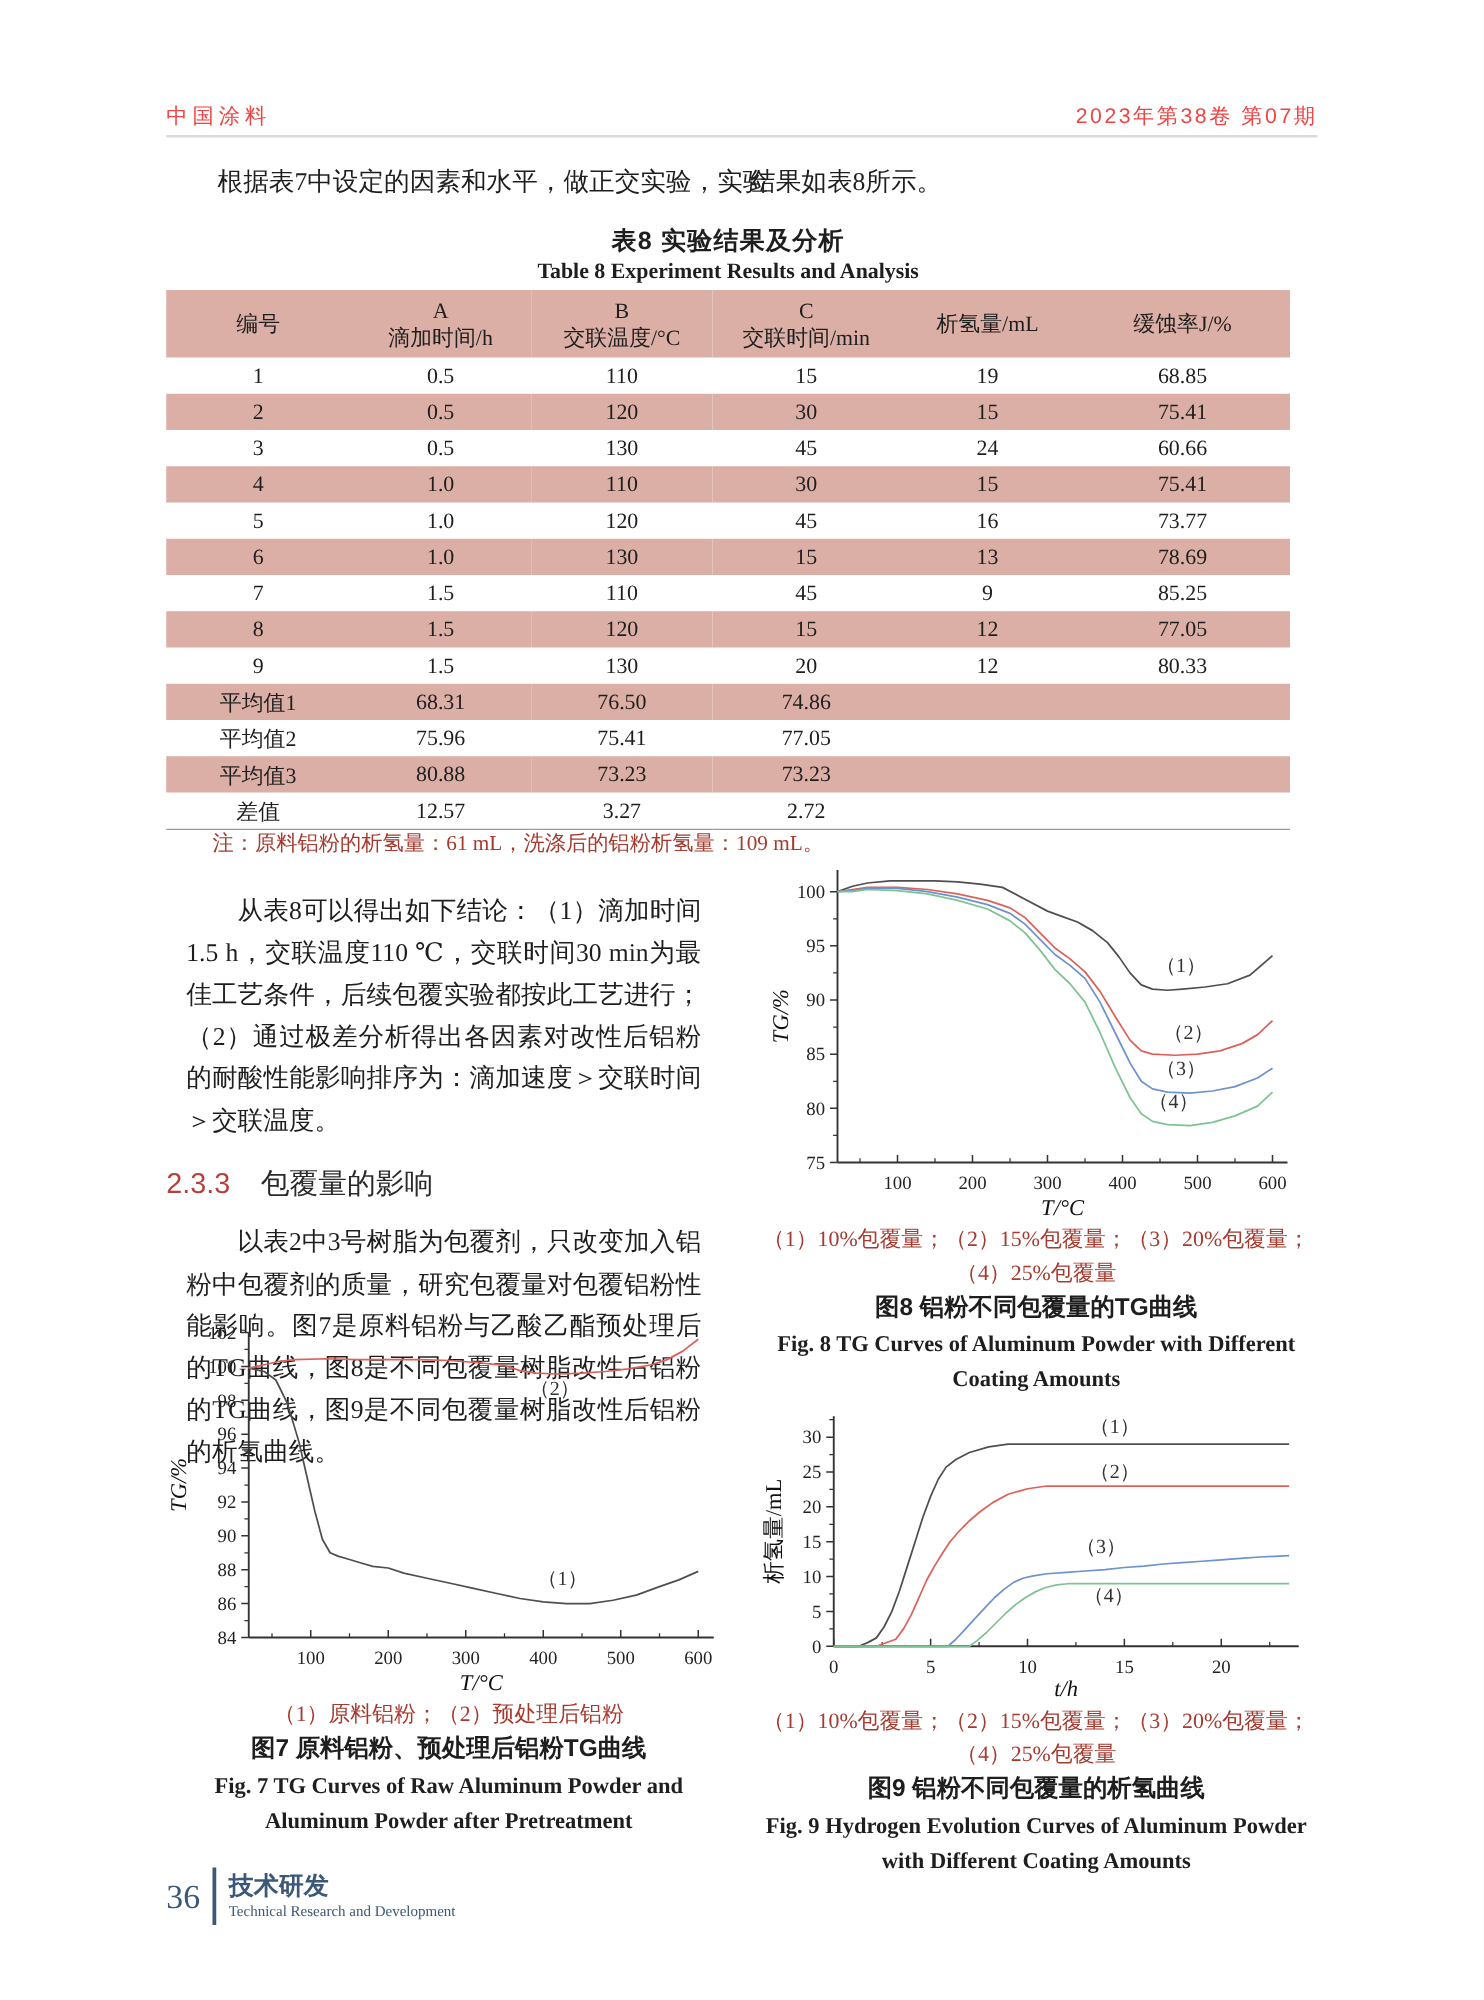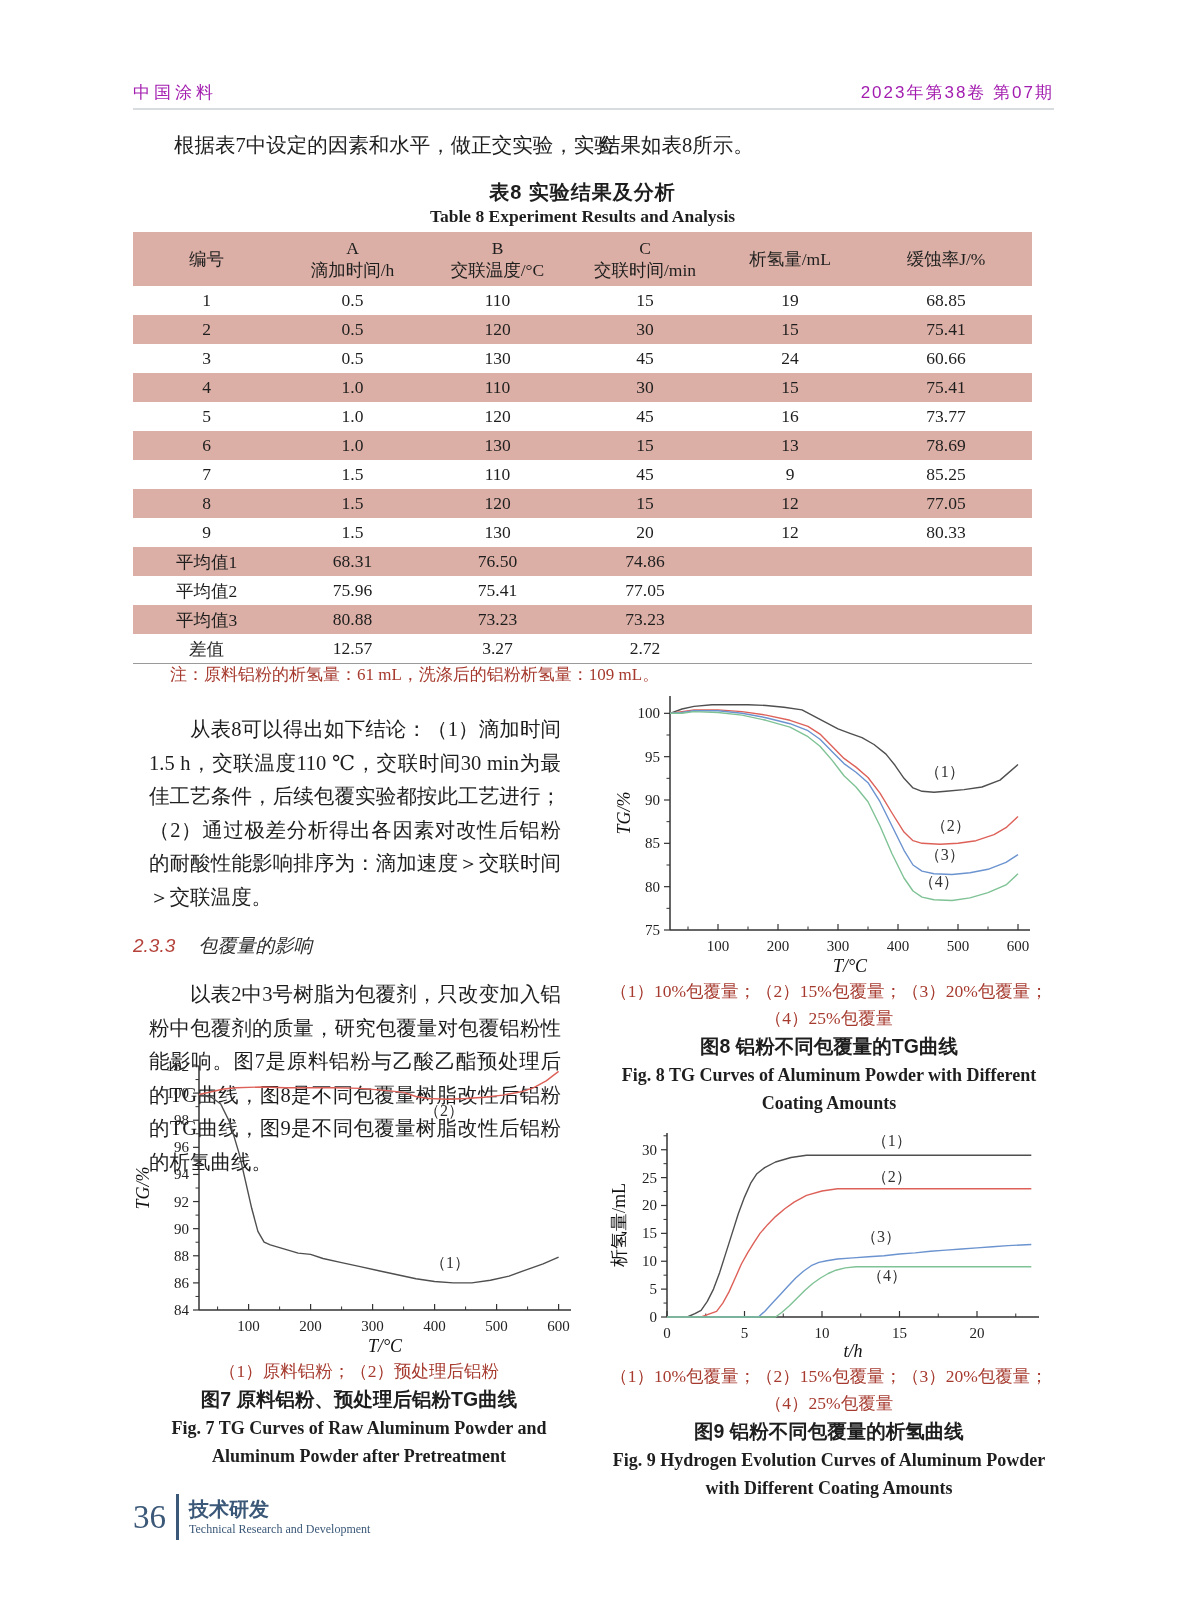--- a/index.html
+++ b/index.html
@@ -2,21 +2,21 @@
 <html><head>
 <meta charset="utf-8">
 <style>
   html,body{margin:0;padding:0;background:#f2f2f2;}
   #page{position:relative;width:1187px;height:1600px;background:#ffffff;margin:0 auto;
         font-family:"Liberation Serif","DejaVu Serif",serif;color:#1e1e1e;overflow:hidden;}
 
   
   #hdr{position:absolute;left:133px;top:70px;width:921px;border-bottom:2px solid #d9dcde;
        height:34px;display:flex;justify-content:space-between;align-items:flex-end;padding-bottom:4px;}
-  .hdr-txt{color:#a21caf;font-size:17px;letter-spacing:4px;font-family:"Liberation Sans",sans-serif;}
+  .hdr-txt{color:#ef4444;font-size:17px;letter-spacing:4px;font-family:"Liberation Sans",sans-serif;}
   .hdr-right{letter-spacing:2px;}
 
   
   #intro{position:absolute;left:133px;top:131px;width:921px;height:30px;font-size:20.5px;}
   #intro .seg1{position:absolute;left:41px;font-family:Liberation Serif, serif;}
   #intro .seg2{position:absolute;left:467px;}
 
   
   #t8-title-cn{position:absolute;left:133px;top:179px;width:899px;text-align:center;
                font-size:20px;font-weight:bold;font-family:"Liberation Sans",sans-serif;letter-spacing:1px;}
@@ -30,41 +30,41 @@
   #t8 td{height:29px;text-align:center;padding:0;}
   #t8 tr.pink td{background:#dbafa5;}
   #t8 col.c1{width:147px}#t8 col.c2{width:145px}#t8 col.c3{width:145px}
   #t8 col.c4{width:150px}#t8 col.c5{width:140px}#t8 col.c6{width:172px}
   #t8-note{position:absolute;left:170px;top:663px;font-size:17px;color:#a63a2e;}
 
   
   #leftcol{position:absolute;left:133px;top:697px;width:444px;font-size:20.5px;line-height:33.5px;
            text-align:justify;}
   #leftcol p{margin:16px;text-indent:2em;}
-  #sec-heading{margin:3px 0 2px 0;font-family:"Liberation Sans",sans-serif;font-size:19px;line-height:32px;font-style:italic;}
+  #sec-heading{margin:3px 0 2px 0;font-family:"Liberation Sans",sans-serif;font-size:23px;line-height:32px;}
   #sec-heading .num{color:#b5423a;}
   #sec-heading .txt{margin-left:18px;color:#2a2a2a;}
 
   
   .figblock{position:absolute;display:flex;flex-direction:column;align-items:center;}
   #fig7-block{left:133px;top:1056px;width:452px;}
   #rightcol{left:598px;top:688px;width:462px;}
   .legend{color:#a63a2e;font-size:17.5px;line-height:27px;text-align:center;}
   .cap-cn{font-size:19.5px;font-weight:bold;font-family:"Liberation Sans",sans-serif;line-height:29px;text-align:center;}
   .cap-en{font-size:18px;font-weight:bold;line-height:28px;text-align:center;}
 
   svg text{font-family:"Liberation Serif","DejaVu Serif",serif;}
   svg .tick{font-size:15px;fill:#222;}
   svg .ann{font-size:16px;fill:#333;}
   svg .axlabel{font-size:18px;fill:#111;}
   svg .it{font-style:italic;}
 
   
   #footer{position:absolute;left:133px;top:1494px;display:flex;align-items:center;color:#3b5878;}
-  #footer .pgnum{font-size:33px;margin-right:10px;}
+  #footer .pgnum{font-size:27px;margin-right:10px;}
   #footer .vline{width:3px;height:46px;background:#3b5878;margin-right:10px;}
   #footer .sec-cn{font-family:Liberation Serif, serif;font-weight:bold;font-size:20px;line-height:24px;}
   #footer .sec-en{font-size:12px;line-height:16px;}
 </style>
 </head>
 <body>
 
 <div id="page">
 
   <div id="hdr">

